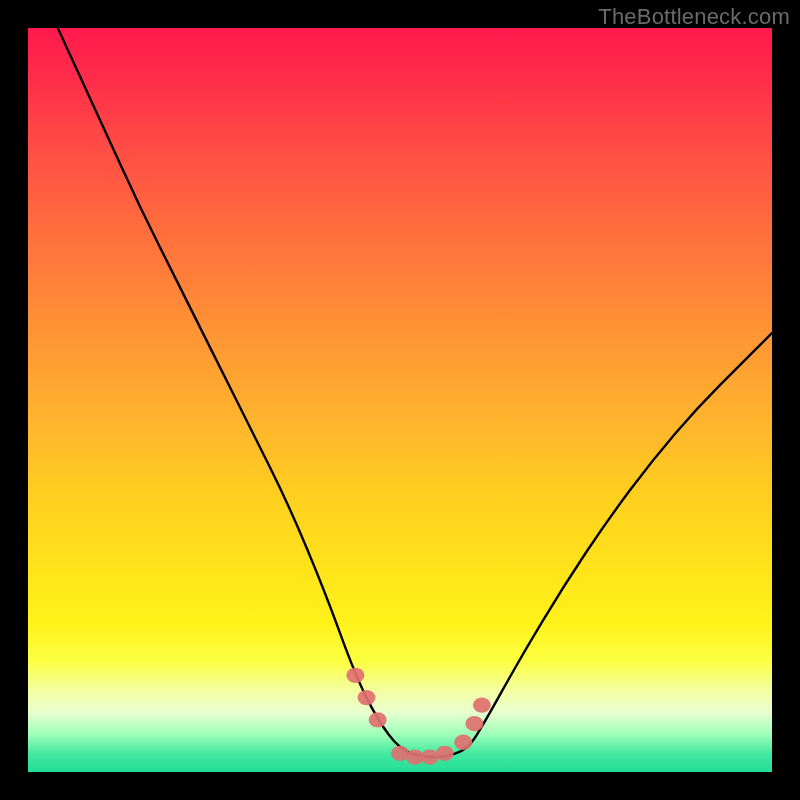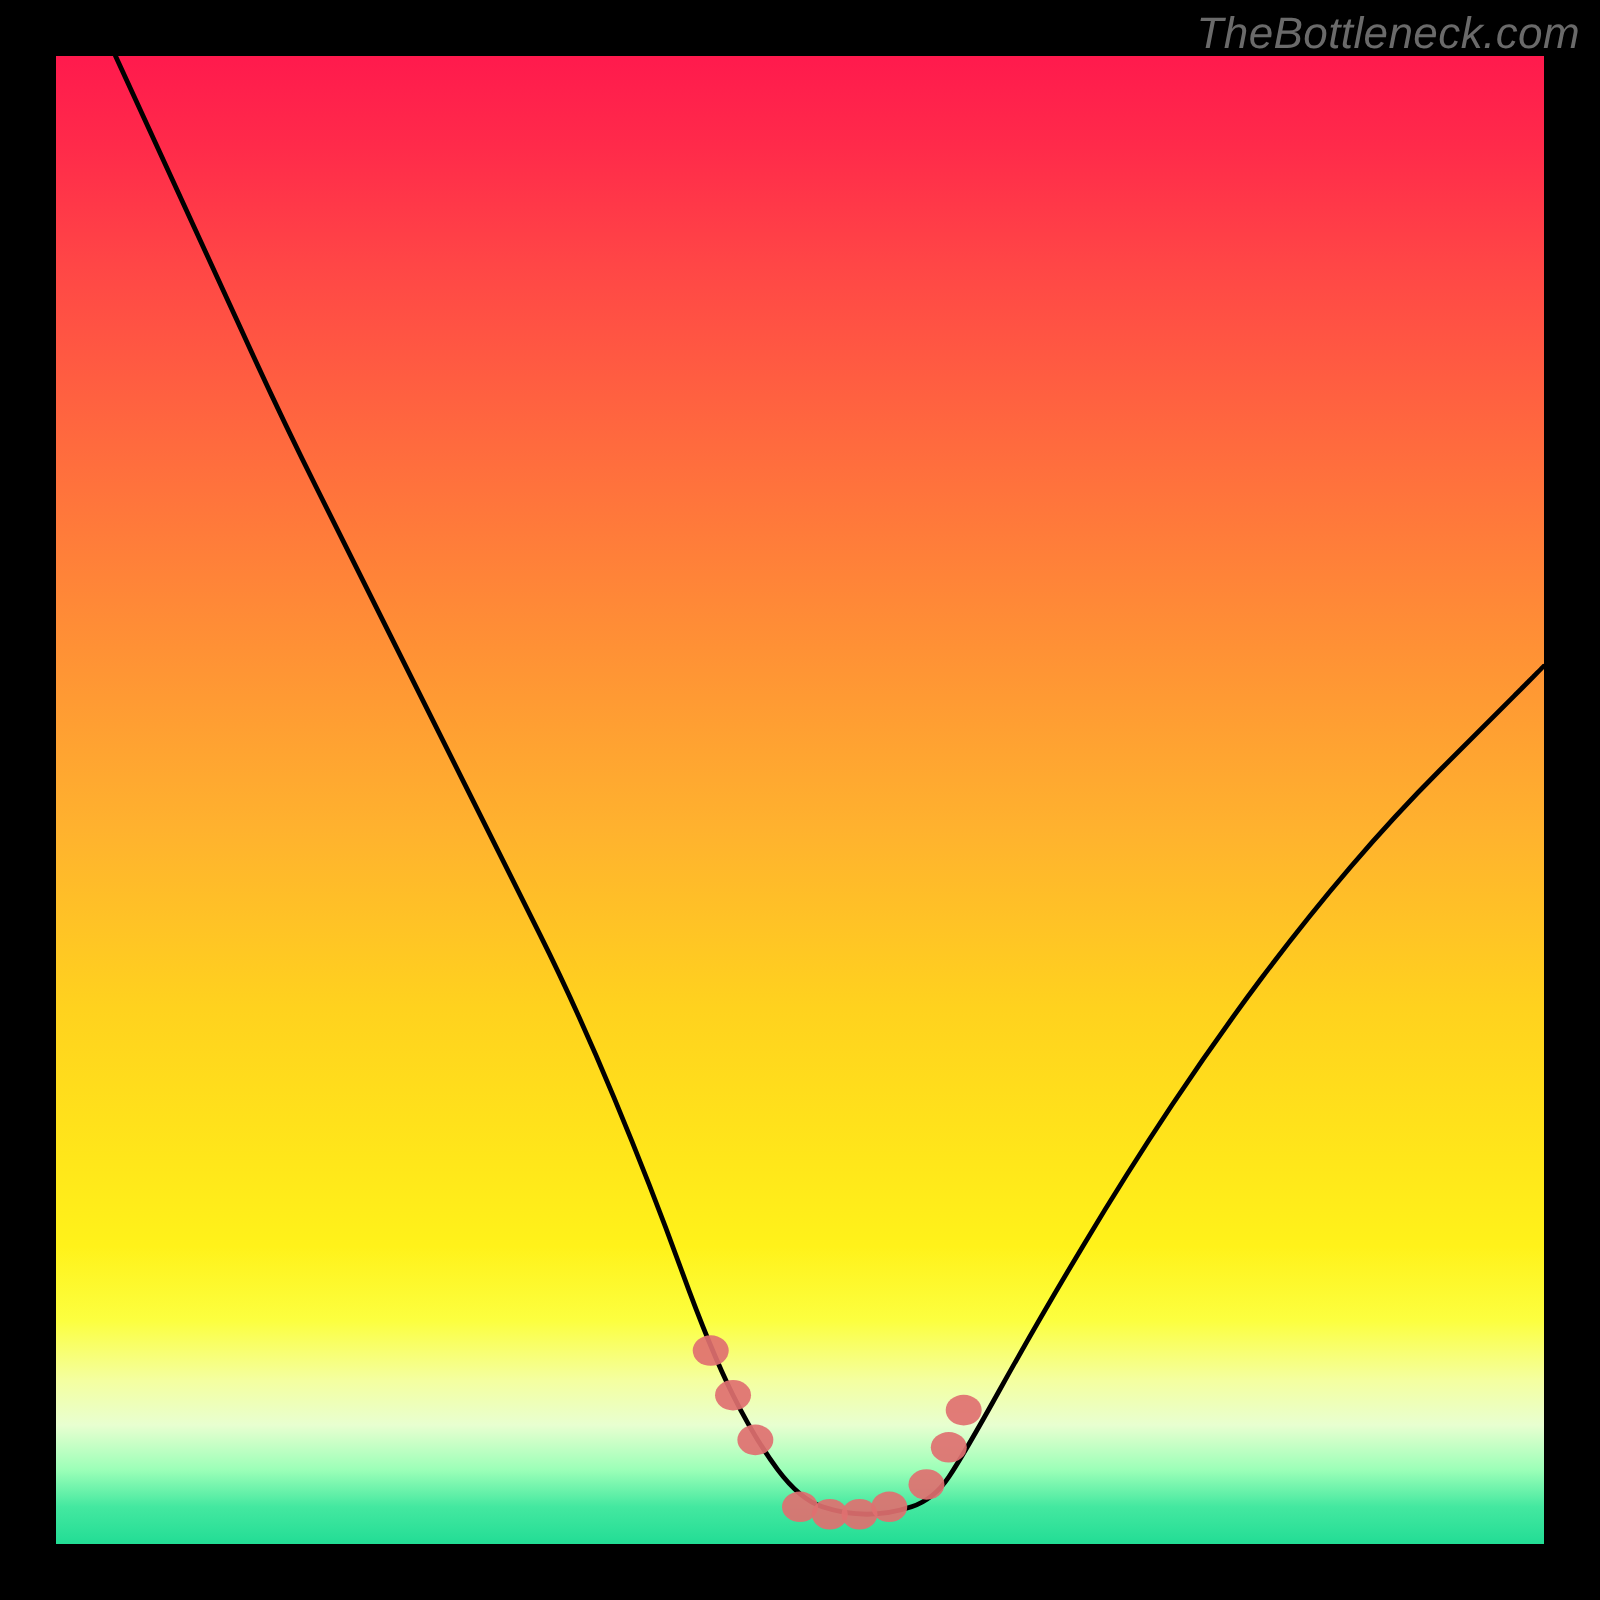--- a/index.html
+++ b/index.html
@@ -10,21 +10,20 @@
     background: #000;
     overflow: hidden;
   }
   .frame {
     position: absolute;
     left: 0;
     top: 0;
     width: 800px;
     height: 620px;
     background: #000;
-    font-style: italic;
   }
   .plot {
     position: absolute;
     left: 28px;
     top: 28px;
     width: 744px;
     height: 744px;
     background: linear-gradient(to bottom,
       #ff1a4d 0%,
       #ff2a4a 6%,

